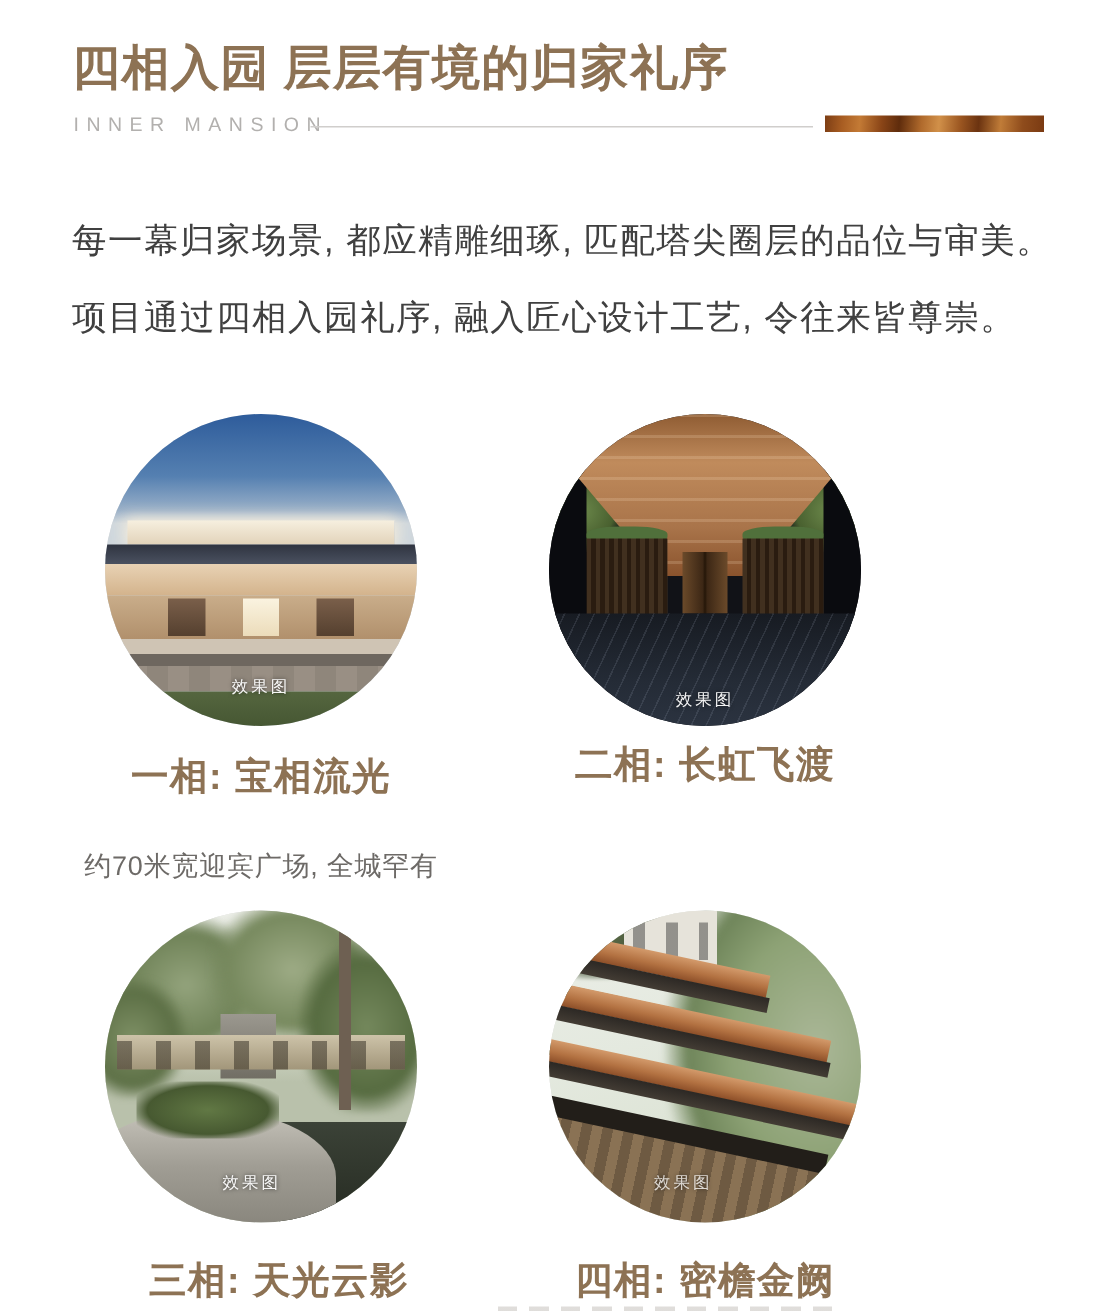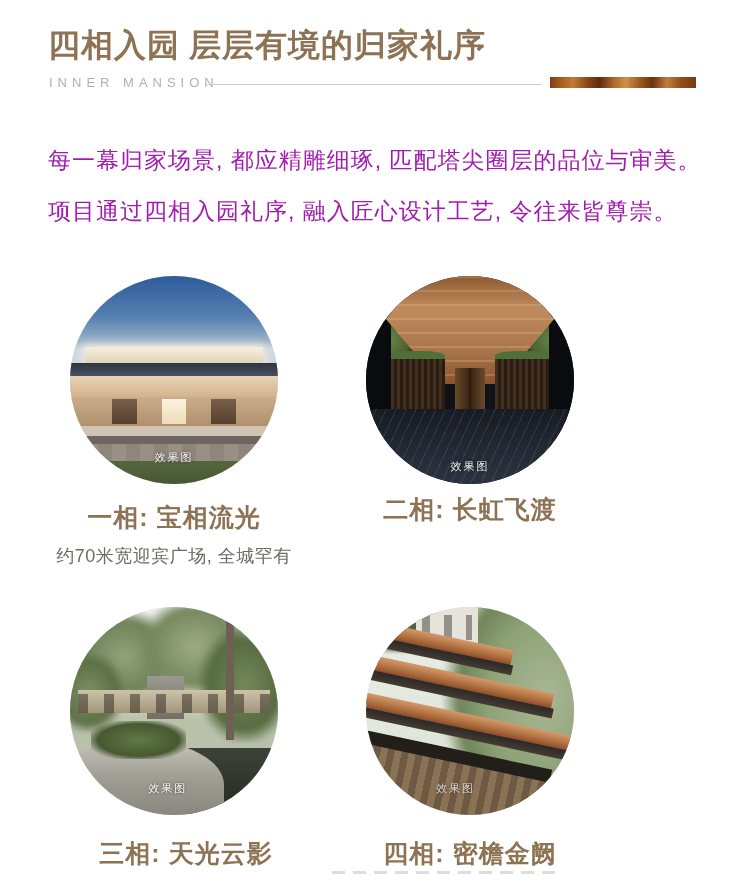--- a/index.html
+++ b/index.html
@@ -10,21 +10,21 @@
   .title{position:absolute;left:48px;top:24px;margin:0;
          font-family:"Liberation Serif","DejaVu Serif",serif;
          font-size:32px;font-weight:700;color:#8d7254;letter-spacing:1px;white-space:nowrap;}
   .sub-en{position:absolute;left:49px;top:75px;font-size:13px;letter-spacing:5px;color:#b2b0ae;}
   .sub-line{position:absolute;left:207px;top:84px;width:335px;height:1px;background:#d0cecc;}
   .copper-bar{position:absolute;left:550px;top:77px;width:146px;height:11px;
     background:linear-gradient(95deg,#7c3d14 0%,#a85d22 8%,#c37a35 16%,#8a4517 26%,#5f2c0c 34%,
       #b06a2c 44%,#d19049 52%,#9a5520 62%,#6b3310 70%,#c07c38 80%,#8f4c1c 90%,#7a3a12 100%);}
 
   
-  .intro{position:absolute;left:48px;margin:0;font-size:23px;color:#a21caf;
+  .intro{position:absolute;left:48px;margin:0;font-size:23px;color:#404040;
          letter-spacing:1px;white-space:nowrap;}
   .l1{top:145px;} .l2{top:196px;}
 
   
   .photo{position:absolute;width:208px;height:208px;border-radius:50%;overflow:hidden;background:#ddd;}
   .photo div{position:absolute;}
   .c1{left:70px;top:276px;} .c2{left:366px;top:276px;}
   .c3{left:70px;top:607px;} .c4{left:366px;top:607px;}
   .wm{position:absolute;left:0;right:0;bottom:9%;text-align:center;font-size:11px;
       color:rgba(255,255,255,.95);text-shadow:0 0 3px rgba(0,0,0,.65);letter-spacing:2px;}
@@ -114,21 +114,21 @@
   .c4-wood{left:-10%;top:74%;width:95%;height:32%;
     background:repeating-linear-gradient(90deg,#8a7254 0 7px,#6e5a42 7px 14px);transform:rotate(12deg);}
 
   
   .cap{position:absolute;width:300px;text-align:center;font-size:25px;font-weight:700;
        color:#8d7254;letter-spacing:1px;white-space:nowrap;}
   .cap1{left:24px;top:501px;} .cap2{left:320px;top:493px;}
   .cap3{left:36px;top:837px;} .cap4{left:320px;top:837px;}
   .desc{position:absolute;width:320px;text-align:center;font-size:18px;color:#6d6a67;
         letter-spacing:.5px;white-space:nowrap;}
-  .desc1{left:14px;top:544px;} .desc2{left:310px;top:543px;}
+  .desc1{left:14px;top:565px;} .desc2{left:310px;top:543px;}
 
   
   .cut{position:absolute;left:332px;top:871px;width:230px;height:3px;opacity:.45;
        background:repeating-linear-gradient(90deg,#b9b4ae 0 13px,transparent 13px 21px);}
 </style>
 </head>
 <body>
 
 <div class="page">
 

